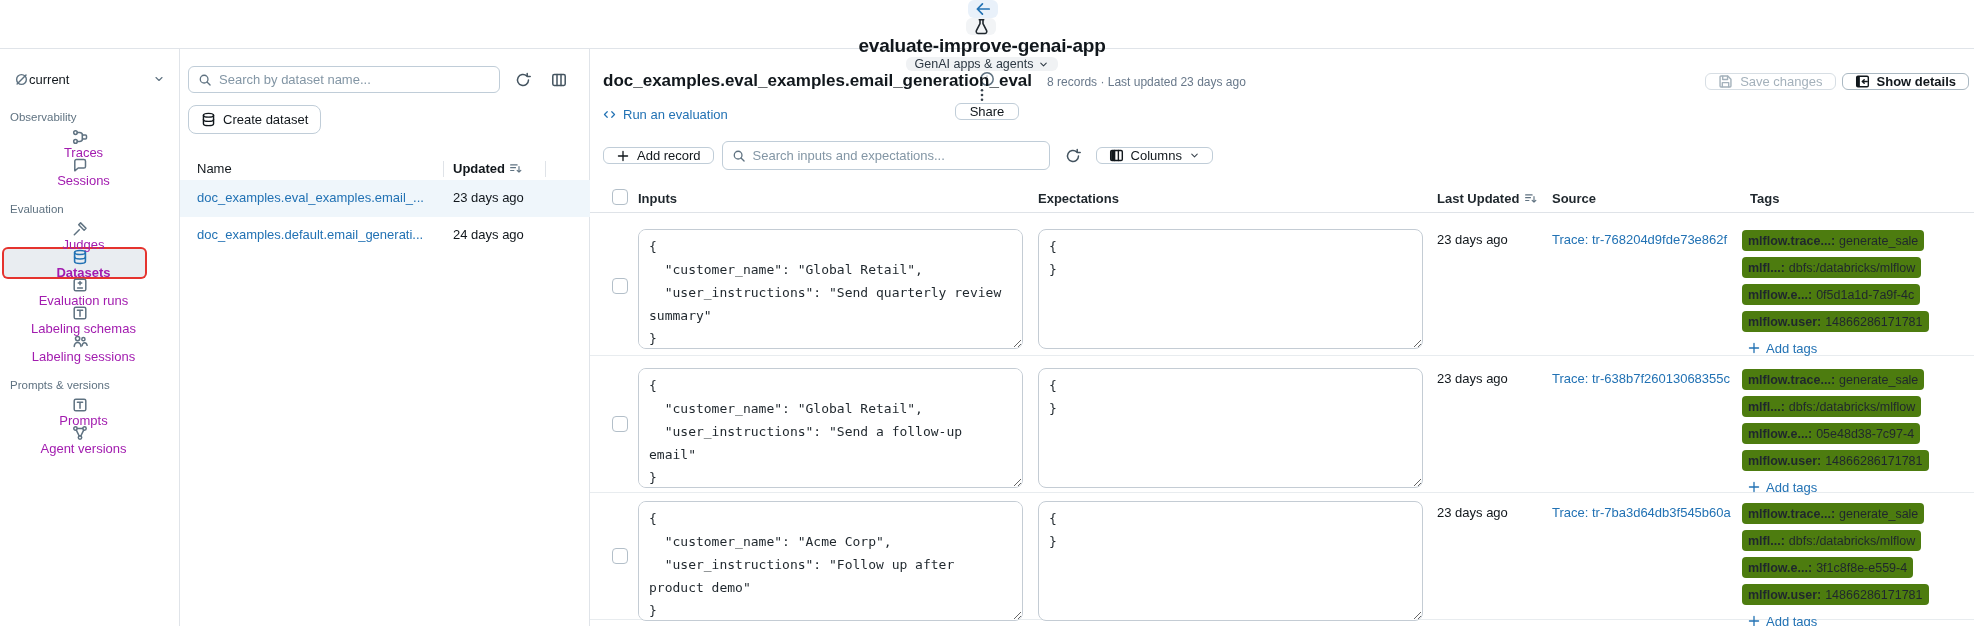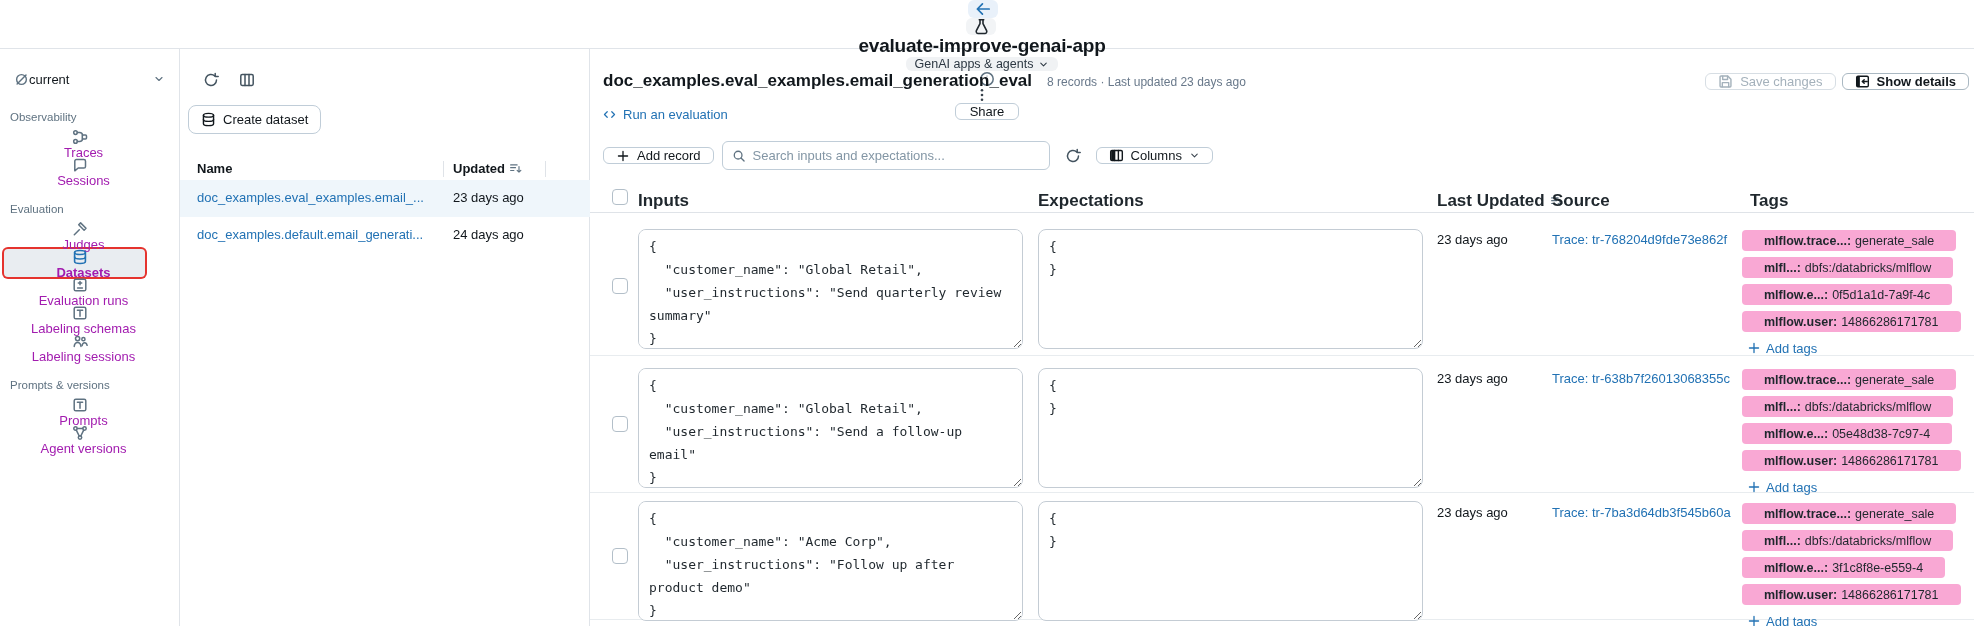--- a/index.html
+++ b/index.html
@@ -53,21 +53,21 @@
     border:1px solid #c0cdd8; border-radius:6px; padding:0 9px; background:#fff; color:#5f7281; }
   .searchbox input { border:none; outline:none; flex:1; font-family:inherit; font-size:13px; color:#11171c; min-width:0; }
   .searchbox input::placeholder { color:#8396a5; }
   .ghosticon { width:26px; height:26px; display:flex; align-items:center; justify-content:center;
     border:none; background:transparent; color:#445460; cursor:pointer; border-radius:4px; }
   .mp-toolbar .ghosticon { margin-left:10px; }
   .createbtn { position:absolute; left:8px; top:56px; height:29px; display:flex; align-items:center; gap:7px;
     padding:0 12px; border:1px solid #c0cdd8; border-radius:8px; background:#fff; font-family:inherit;
     font-size:13px; color:#11171c; cursor:pointer; }
   .mp-head { position:absolute; left:0; top:111px; width:410px; height:20px; }
-  .mp-head .h-name { position:absolute; left:17px; top:1px; font-weight:700; }
+  .mp-head .h-name { position:absolute; left:17px; top:1px; font-weight:400; }
   .mp-head .h-upd { position:absolute; left:273px; top:1px; font-weight:700; display:flex; align-items:center; gap:4px; color:#11171c; }
   .mp-head .vsep { position:absolute; top:1px; width:1px; height:16px; background:#dfe3e8; }
   .mp-headline { position:absolute; left:0; top:131px; width:410px; height:0; border-top:1px solid #e6eaee; }
   .mp-row { position:absolute; left:0; width:410px; height:37px; cursor:pointer; }
   .mp-row .dsname { position:absolute; left:17px; top:10px; color:#2272b4; text-decoration:none; white-space:nowrap; }
   .mp-row .dsupd { position:absolute; left:273px; top:10px; color:#11171c; }
   .mp-row.selected { background:#eff6fb; }
 
   
   .main { position:absolute; left:590px; top:49px; width:1384px; height:577px; }
@@ -81,40 +81,40 @@
   .btn.strong { font-weight:700; border-color:#aab8c2; }
   .runlink { position:absolute; left:13px; top:58px; display:flex; align-items:center; gap:7px;
     color:#2272b4; text-decoration:none; font-size:13px; }
   .toolbar { position:absolute; left:13px; top:92px; display:flex; align-items:center; }
   .toolbar .searchbox { width:328px; height:29px; margin-left:8px; }
   .toolbar .ghosticon { margin-left:10px; }
   .colbtn { margin-left:10px; }
   .colbtn .chev { color:#39434d; }
 
   .thead { position:absolute; left:0; top:140px; width:1384px; height:24px; border-bottom:1px solid #dfe3e8; }
-  .thead .hc { position:absolute; top:2px; font-size:17px; font-weight:700; color:#1f272d; }
+  .thead .hc { position:absolute; top:2px; font-size:13px; font-weight:700; color:#1f272d; }
   .checkbox { width:16px; height:16px; border:1.5px solid #b3bfc9; border-radius:4px; background:#fff; cursor:pointer; }
   .thead .checkbox { position:absolute; left:22px; top:0; }
   .h-inputs { left:48px; } .h-expect { left:448px; }
   .h-lastupd { left:847px; display:flex; align-items:center; gap:5px; }
   .h-source { left:962px; } .h-tags { left:1160px; }
   .sortic { color:#5f7281; }
 
   .tbody { position:absolute; left:0; top:168px; width:1384px; }
   .trow { position:relative; width:1384px; border-bottom:1px solid #e8ecef; }
   .trow .checkbox { position:absolute; left:22px; top:50%; transform:translateY(-50%); }
   .cellta { position:absolute; top:12px; width:385px; height:120px; border:1px solid #c4ccd4; border-radius:8px;
     padding:5px 10px; font-family:"DejaVu Sans Mono",monospace; font-size:13px; line-height:23px;
     color:#1f272d; resize:both; overflow:auto; background:#fff; }
   .c-inputs { left:48px; } .c-expect { left:448px; }
   .c-upd { position:absolute; left:847px; top:15px; color:#11171c; }
   .c-src { position:absolute; left:962px; top:15px; color:#2272b4; text-decoration:none; white-space:nowrap; }
   .c-tags { position:absolute; left:1152px; top:13px; display:flex; flex-direction:column; align-items:flex-start; gap:6px; }
   .r3 .c-tags { top:10px; }
-  .tagpill { display:flex; align-items:center; height:21px; padding:0 22px; background:#f9a8d4;
+  .tagpill { display:flex; align-items:center; height:21px; padding:0 6px; background:#4d7c0f;
     border-radius:4px; font-size:12.5px; white-space:nowrap; color:#1f272d; }
   .tagpill .tk { font-weight:700; }
   .tagpill .tv { margin-left:4px; }
   .addtags { display:flex; align-items:center; gap:5px; color:#2272b4; cursor:pointer; margin-left:5px; height:20px; }
 </style>
 </head>
 <body>
 
 <div class="app">
 
@@ -265,20 +265,29 @@
             <circle cx="8" cy="12.5" r="1.7"></circle>
             <path d="M5.2 3.5h5.6M4.3 5.1l2.9 5.9M11.7 5.1l-2.9 5.9"></path>
           </svg>
         </span>
       <span class="nlbl">Agent versions</span>
     </div>
   </nav>
 
   <section class="midpanel">
     <div class="mp-toolbar">
+      <div class="searchbox">
+        <span>
+            <svg class="ic" width="14" height="14" viewBox="0 0 16 16">
+              <circle cx="7" cy="7" r="4.4"></circle>
+              <path d="m10.3 10.3 3.5 3.5"></path>
+            </svg>
+          </span>
+        <input placeholder="Search by dataset name..." style="">
+      </div>
       <button class="ghosticon">
         <span>
             <svg class="ic" width="16" height="16" viewBox="0 0 16 16">
               <path d="M13.5 8A5.5 5.5 0 1 1 11.7 3.9"></path>
               <path d="M12.2 1.4v3h3"></path>
             </svg>
           </span>
       </button>
       <button class="ghosticon">
         <span>

